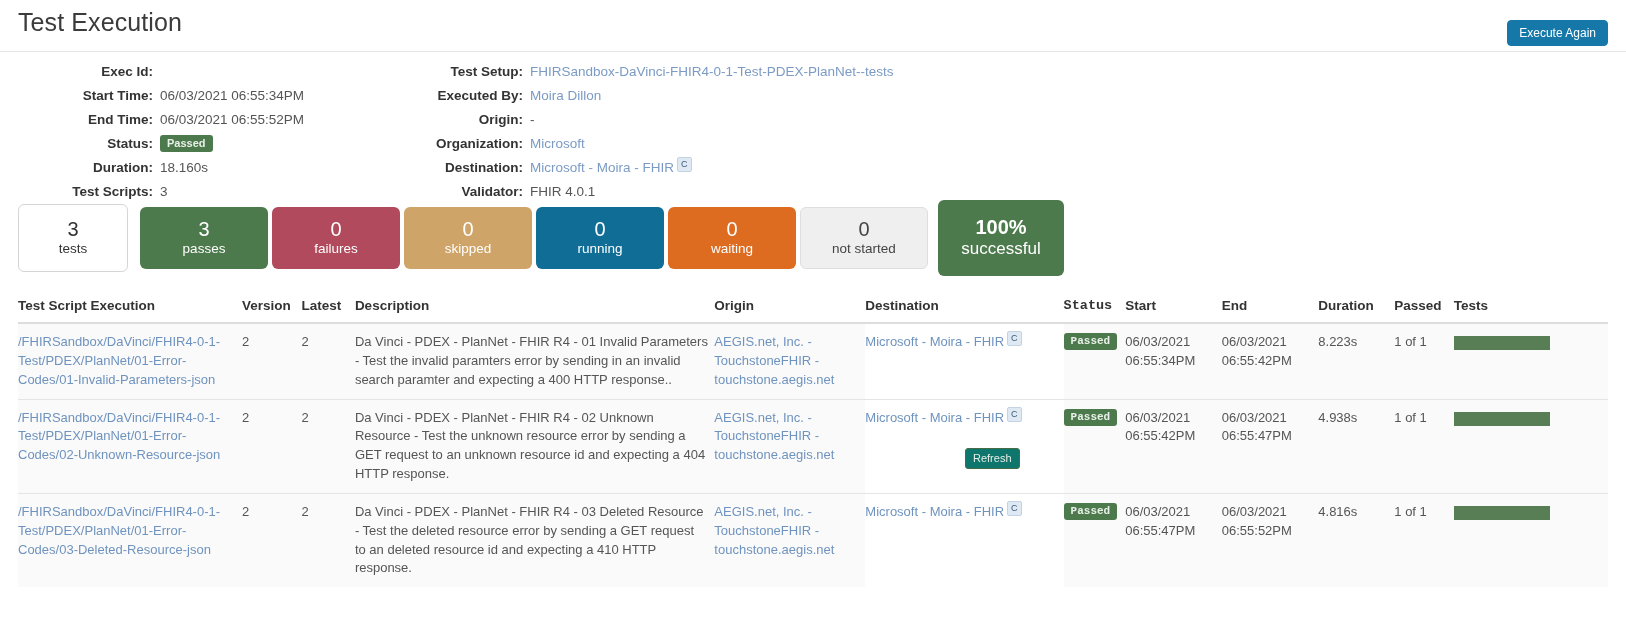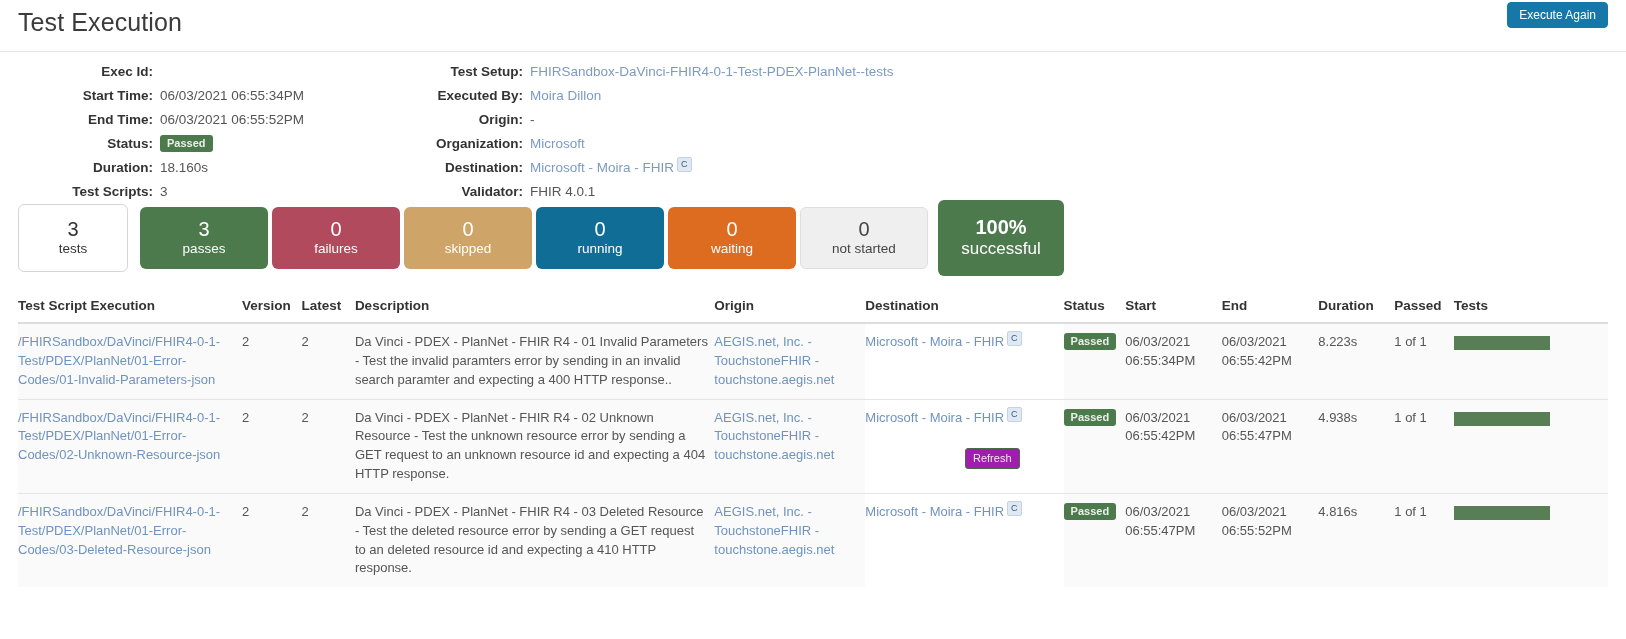--- a/index.html
+++ b/index.html
@@ -22,21 +22,21 @@
   .page-title {
     position: absolute;
     left: 18px; top: 8px;
     font-size: 25px;
     font-weight: 400;
     color: #3b3b3b;
     letter-spacing: 0.1px;
   }
   .execute-again-btn {
     position: absolute;
-    right: 18px; top: 2px;
+    right: 18px; top: 20px;
     background: #1678a8;
     color: #ffffff;
     border: 1px solid #1678a8;
     border-radius: 4px;
     font-size: 12px;
     font-family: "Liberation Sans", sans-serif;
     padding: 6px 11px 6px 11px;
     cursor: pointer;
     line-height: 1;
   }
@@ -133,21 +133,21 @@
     background: #4d7a4d;
     color: #ffffff;
     width: 126px; height: 76px; top: 0px;
   }
   .tile.pct .num { font-size: 20px; font-weight: bold; line-height: 1.1; }
   .tile.pct .lbl { font-size: 17px; }
 
   .refresh-btn {
     position: absolute;
     left: 965px; top: 248px;
-    background: #a21caf;
+    background: #0f766e;
     border: 1px solid #456d45;
     border-radius: 3px;
     color: #e6eee6;
     font-size: 11px;
     font-family: "Liberation Sans", sans-serif;
     padding: 4px 7px;
     line-height: 1;
     cursor: pointer;
   }
 
@@ -171,21 +171,21 @@
     vertical-align: top;
     line-height: 1.45;
   }
   table.exec tbody tr { background: #fafafa; }
   .c-script   { width: 218px; }
   .c-version  { width: 58px; }
   .c-latest   { width: 52px; }
   .c-desc     { width: 350px; }
   .c-origin   { width: 147px; }
   .c-dest     { width: 193px; }
-  .c-status   { width: 60px; }
+  .c-status   { width: 60px; font-family: Liberation Mono, monospace; }
   .c-start    { width: 94px; }
   .c-end      { width: 94px; }
   .c-duration { width: 74px; }
   .c-passed   { width: 58px; }
   .c-tests    { width: 150px; }
 
   td.num-cell { text-align: left; padding-left: 12px; }
   th.num-head { padding-left: 6px; }
 
   a.tlink { color: #6f93bf; text-decoration: none; cursor: pointer; }

